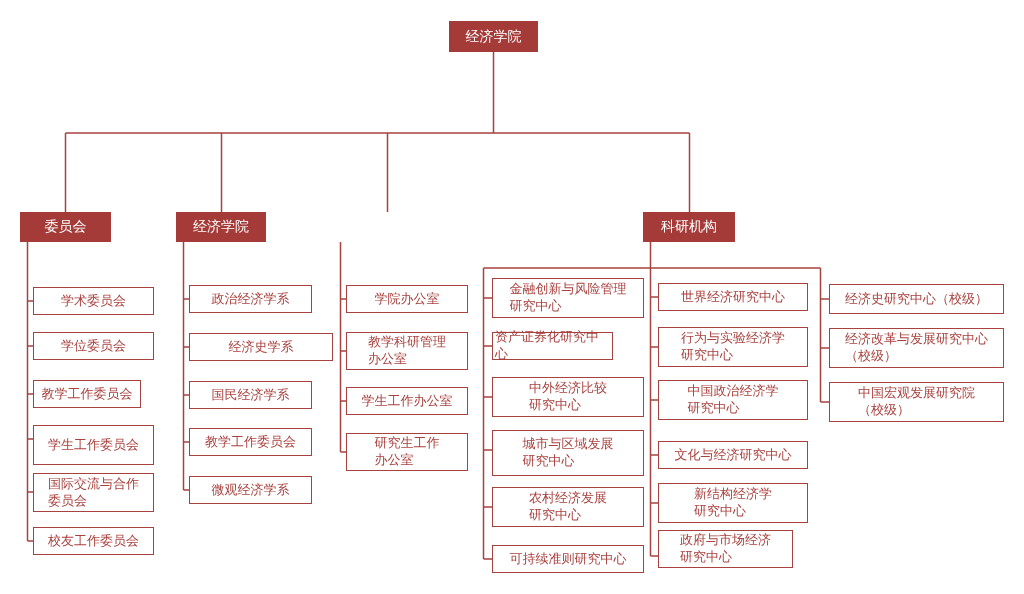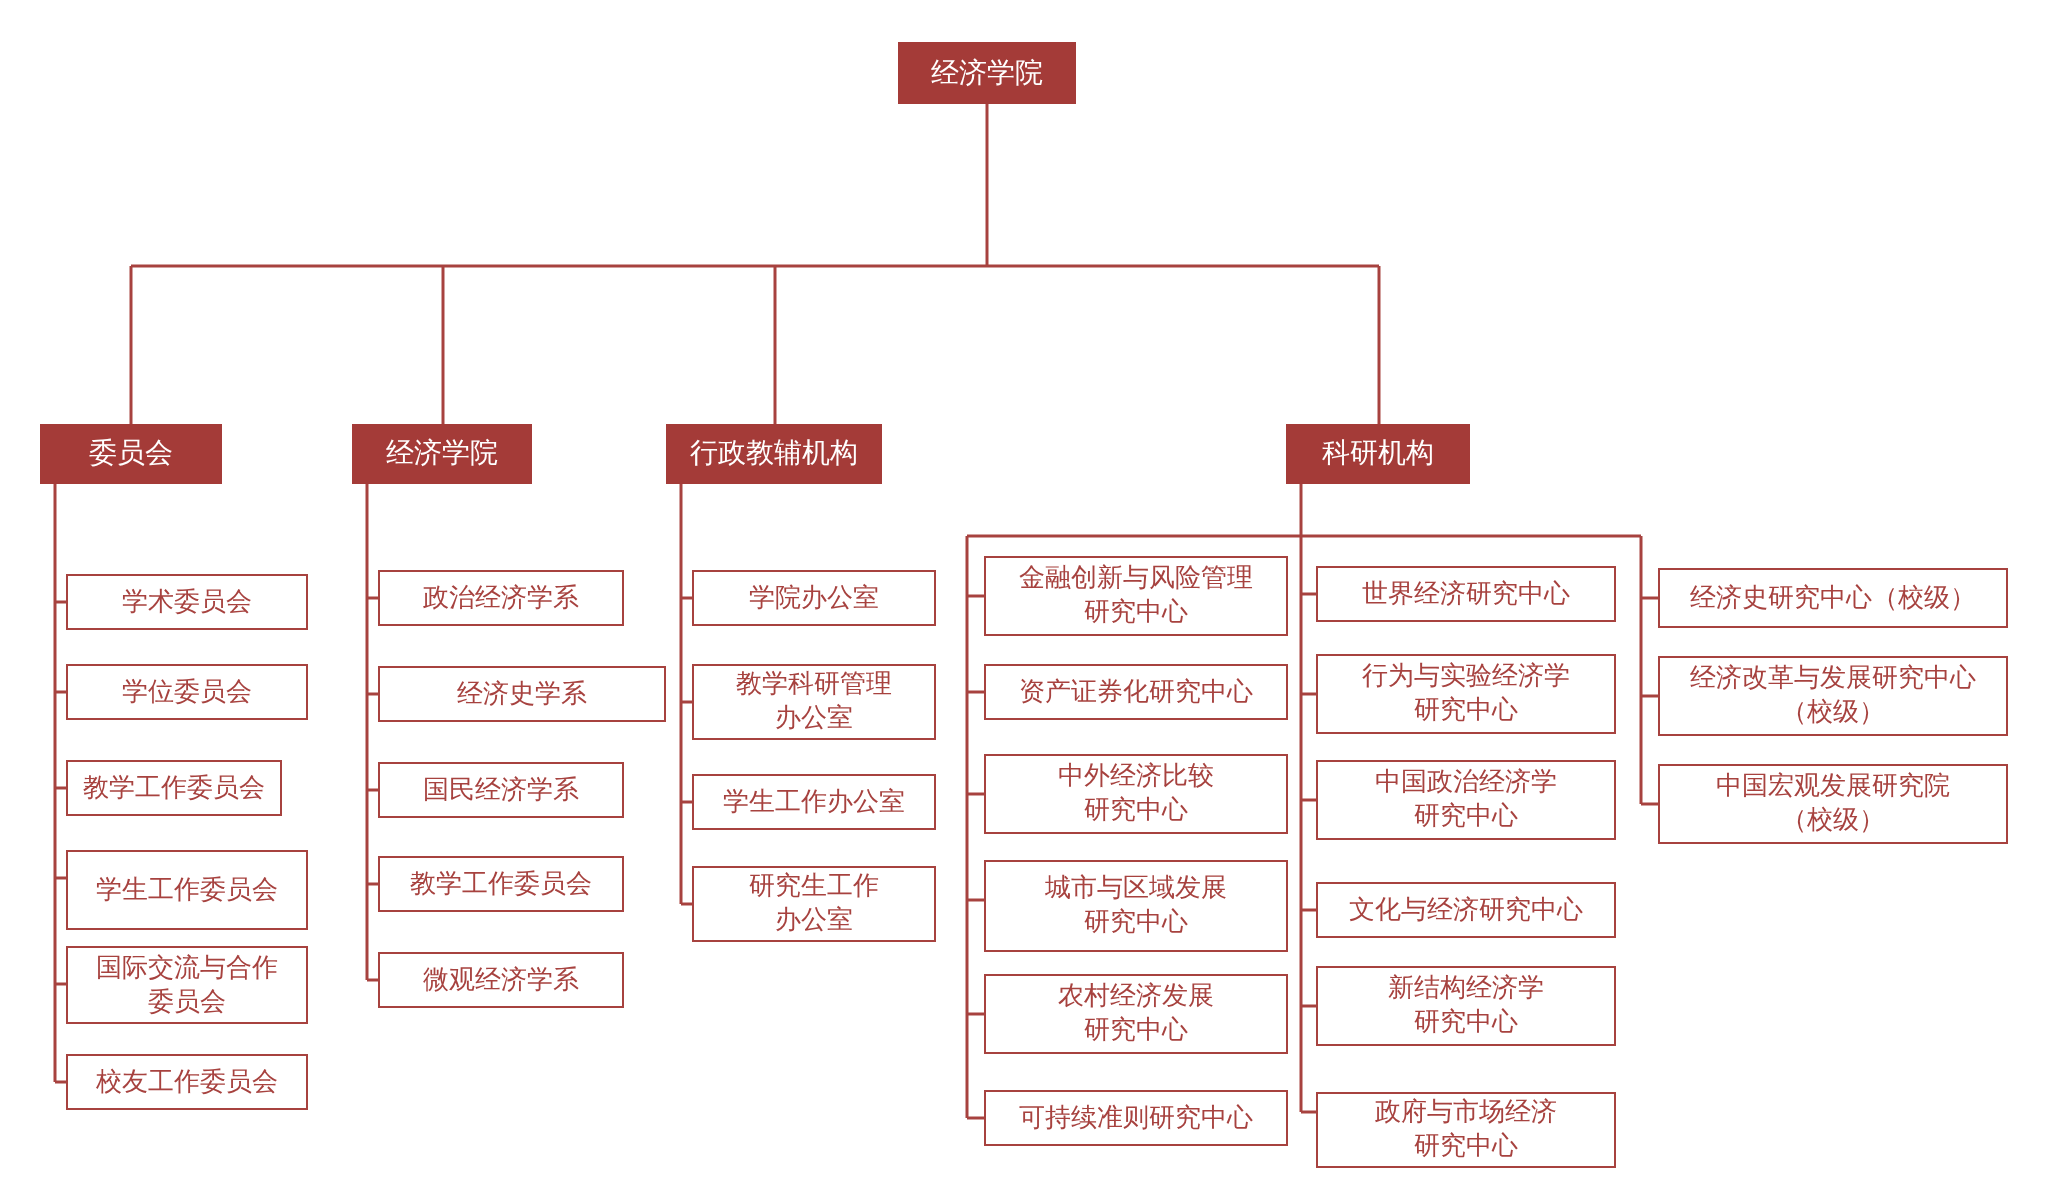--- a/index.html
+++ b/index.html
@@ -25,21 +25,21 @@
     stroke: var(--stroke);
     stroke-width: 1.5;
     fill: none;
   }
   .node {
     position: absolute;
     box-sizing: border-box;
     display: flex;
     align-items: center;
     justify-content: center;
-    text-align: center;
+    text-align: left;
     white-space: pre-line;
     line-height: 1.28;
   }
   .head {
     background: var(--fill);
     color: var(--text-on-fill);
     font-size: 14px;
   }
   .child {
     background: #ffffff;
@@ -106,21 +106,20 @@
     <path d="M820.5 268 V402"></path>
     <path d="M820.5 299 H829"></path>
     <path d="M820.5 348 H829"></path>
     <path d="M820.5 402 H829"></path>
   </svg>
 
   <div class="node head" style="left:449px;top:21px;width:89px;height:31px">经济学院</div>
 
   <div class="node head" style="left:20px;top:212px;width:91px;height:30px">委员会</div>
   <div class="node head" style="left:176px;top:212px;width:90px;height:30px">经济学院</div>
-  <div class="node head" style="left:333px;top:212px;width:108px;height:30px">行政教辅机构</div>
   <div class="node head" style="left:643px;top:212px;width:92px;height:30px">科研机构</div>
 
   <div class="node child" style="left:33px;top:287px;width:121px;height:28px">学术委员会</div>
   <div class="node child" style="left:33px;top:332px;width:121px;height:28px">学位委员会</div>
   <div class="node child" style="left:33px;top:380px;width:108px;height:28px">教学工作委员会</div>
   <div class="node child" style="left:33px;top:425px;width:121px;height:40px">学生工作委员会</div>
   <div class="node child" style="left:33px;top:473px;width:121px;height:39px">国际交流与合作
 委员会</div>
   <div class="node child" style="left:33px;top:527px;width:121px;height:28px">校友工作委员会</div>
 
@@ -132,38 +131,38 @@
 
   <div class="node child" style="left:346px;top:285px;width:122px;height:28px">学院办公室</div>
   <div class="node child" style="left:346px;top:332px;width:122px;height:38px">教学科研管理
 办公室</div>
   <div class="node child" style="left:346px;top:387px;width:122px;height:28px">学生工作办公室</div>
   <div class="node child" style="left:346px;top:433px;width:122px;height:38px">研究生工作
 办公室</div>
 
   <div class="node child" style="left:492px;top:278px;width:152px;height:40px">金融创新与风险管理
 研究中心</div>
-  <div class="node child" style="left:492px;top:332px;width:152px;height:28px">资产证券化研究中心</div>
+  <div class="node child" style="left:492px;top:332px;width:121px;height:28px">资产证券化研究中心</div>
   <div class="node child" style="left:492px;top:377px;width:152px;height:40px">中外经济比较
 研究中心</div>
   <div class="node child" style="left:492px;top:430px;width:152px;height:46px">城市与区域发展
 研究中心</div>
   <div class="node child" style="left:492px;top:487px;width:152px;height:40px">农村经济发展
 研究中心</div>
   <div class="node child" style="left:492px;top:545px;width:152px;height:28px">可持续准则研究中心</div>
 
   <div class="node child" style="left:658px;top:283px;width:150px;height:28px">世界经济研究中心</div>
   <div class="node child" style="left:658px;top:327px;width:150px;height:40px">行为与实验经济学
 研究中心</div>
   <div class="node child" style="left:658px;top:380px;width:150px;height:40px">中国政治经济学
 研究中心</div>
   <div class="node child" style="left:658px;top:441px;width:150px;height:28px">文化与经济研究中心</div>
   <div class="node child" style="left:658px;top:483px;width:150px;height:40px">新结构经济学
 研究中心</div>
-  <div class="node child" style="left:658px;top:546px;width:150px;height:38px">政府与市场经济
+  <div class="node child" style="left:658px;top:530px;width:135px;height:38px">政府与市场经济
 研究中心</div>
 
   <div class="node child" style="left:829px;top:284px;width:175px;height:30px">经济史研究中心（校级）</div>
   <div class="node child" style="left:829px;top:328px;width:175px;height:40px">经济改革与发展研究中心
 （校级）</div>
   <div class="node child" style="left:829px;top:382px;width:175px;height:40px">中国宏观发展研究院
 （校级）</div>
 
 </div>
 

